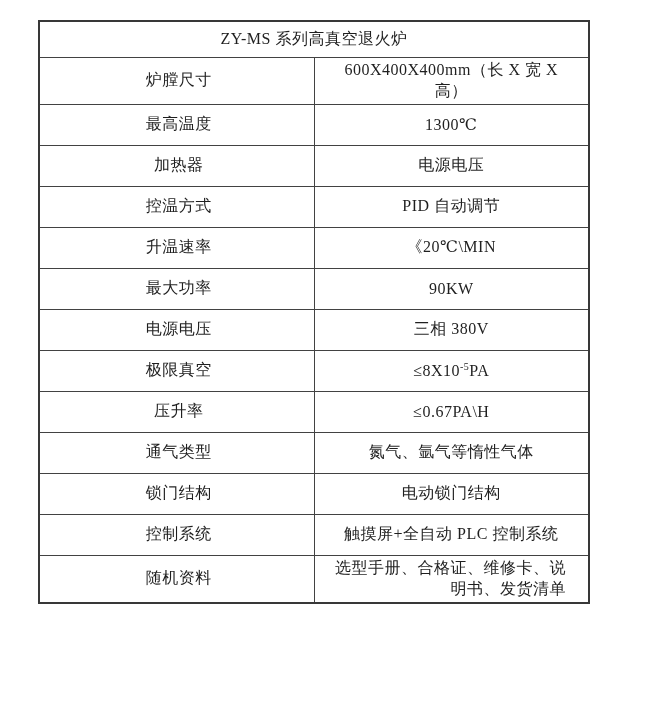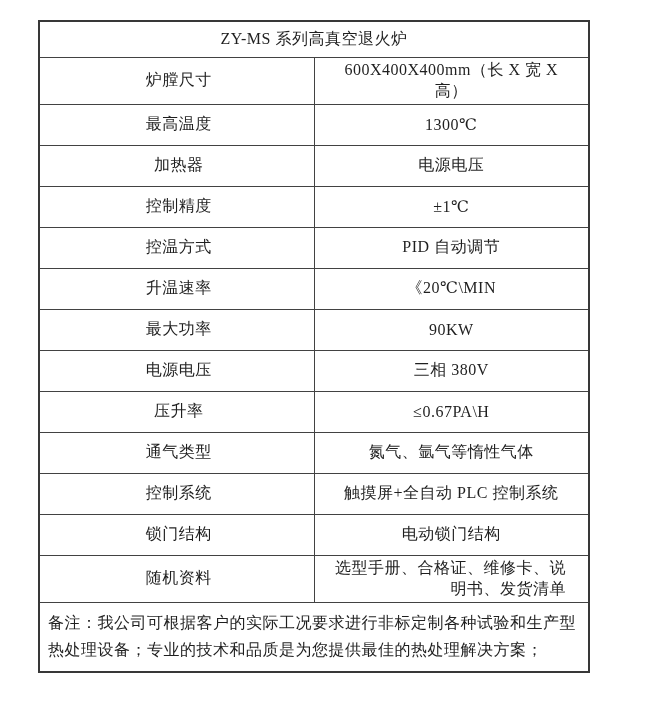--- a/index.html
+++ b/index.html
@@ -86,24 +86,20 @@
       <tr>
         <td class="label-cell">最高温度</td>
         <td class="value-cell">1300℃</td>
       </tr>
 
       <tr>
         <td class="label-cell">加热器</td>
         <td class="value-cell">电源电压</td>
       </tr>
 
-      <tr>
-        <td class="label-cell">控制精度</td>
-        <td class="value-cell">±1℃</td>
-      </tr>
 
       <tr>
         <td class="label-cell">控温方式</td>
         <td class="value-cell">PID 自动调节</td>
       </tr>
 
       <tr>
         <td class="label-cell">升温速率</td>
         <td class="value-cell">《20℃\MIN</td>
       </tr>
@@ -111,45 +107,48 @@
       <tr>
         <td class="label-cell">最大功率</td>
         <td class="value-cell">90KW</td>
       </tr>
 
       <tr>
         <td class="label-cell">电源电压</td>
         <td class="value-cell">三相 380V</td>
       </tr>
 
+      <tr>
+        <td class="label-cell">极限真空</td>
+        <td class="value-cell">
+          <span>≤8X10</span><sup>-5</sup><span>PA</span>
+        </td>
+      </tr>
 
       <tr>
         <td class="label-cell">压升率</td>
         <td class="value-cell">≤0.67PA\H</td>
       </tr>
 
       <tr>
         <td class="label-cell">通气类型</td>
         <td class="value-cell">氮气、氩气等惰性气体</td>
       </tr>
 
       <tr>
-        <td class="label-cell">控制系统</td>
-        <td class="value-cell">触摸屏+全自动 PLC 控制系统</td>
+        <td class="label-cell">锁门结构</td>
+        <td class="value-cell">电动锁门结构</td>
       </tr>
 
       <tr>
-        <td class="label-cell">锁门结构</td>
-        <td class="value-cell">电动锁门结构</td>
+        <td class="label-cell">控制系统</td>
+        <td class="value-cell">触摸屏+全自动 PLC 控制系统</td>
       </tr>
 
       <tr>
         <td class="label-cell">随机资料</td>
         <td class="value-cell left">选型手册、合格证、维修卡、说明书、发货清单</td>
       </tr>
 
-      <tr>
-        <td class="note-cell" colspan="2">备注：我公司可根据客户的实际工况要求进行非标定制各种试验和生产型热处理设备；专业的技术和品质是为您提供最佳的热处理解决方案；</td>
-      </tr>
 
     </tbody>
   </table>
 </div>
 
 </body></html>

